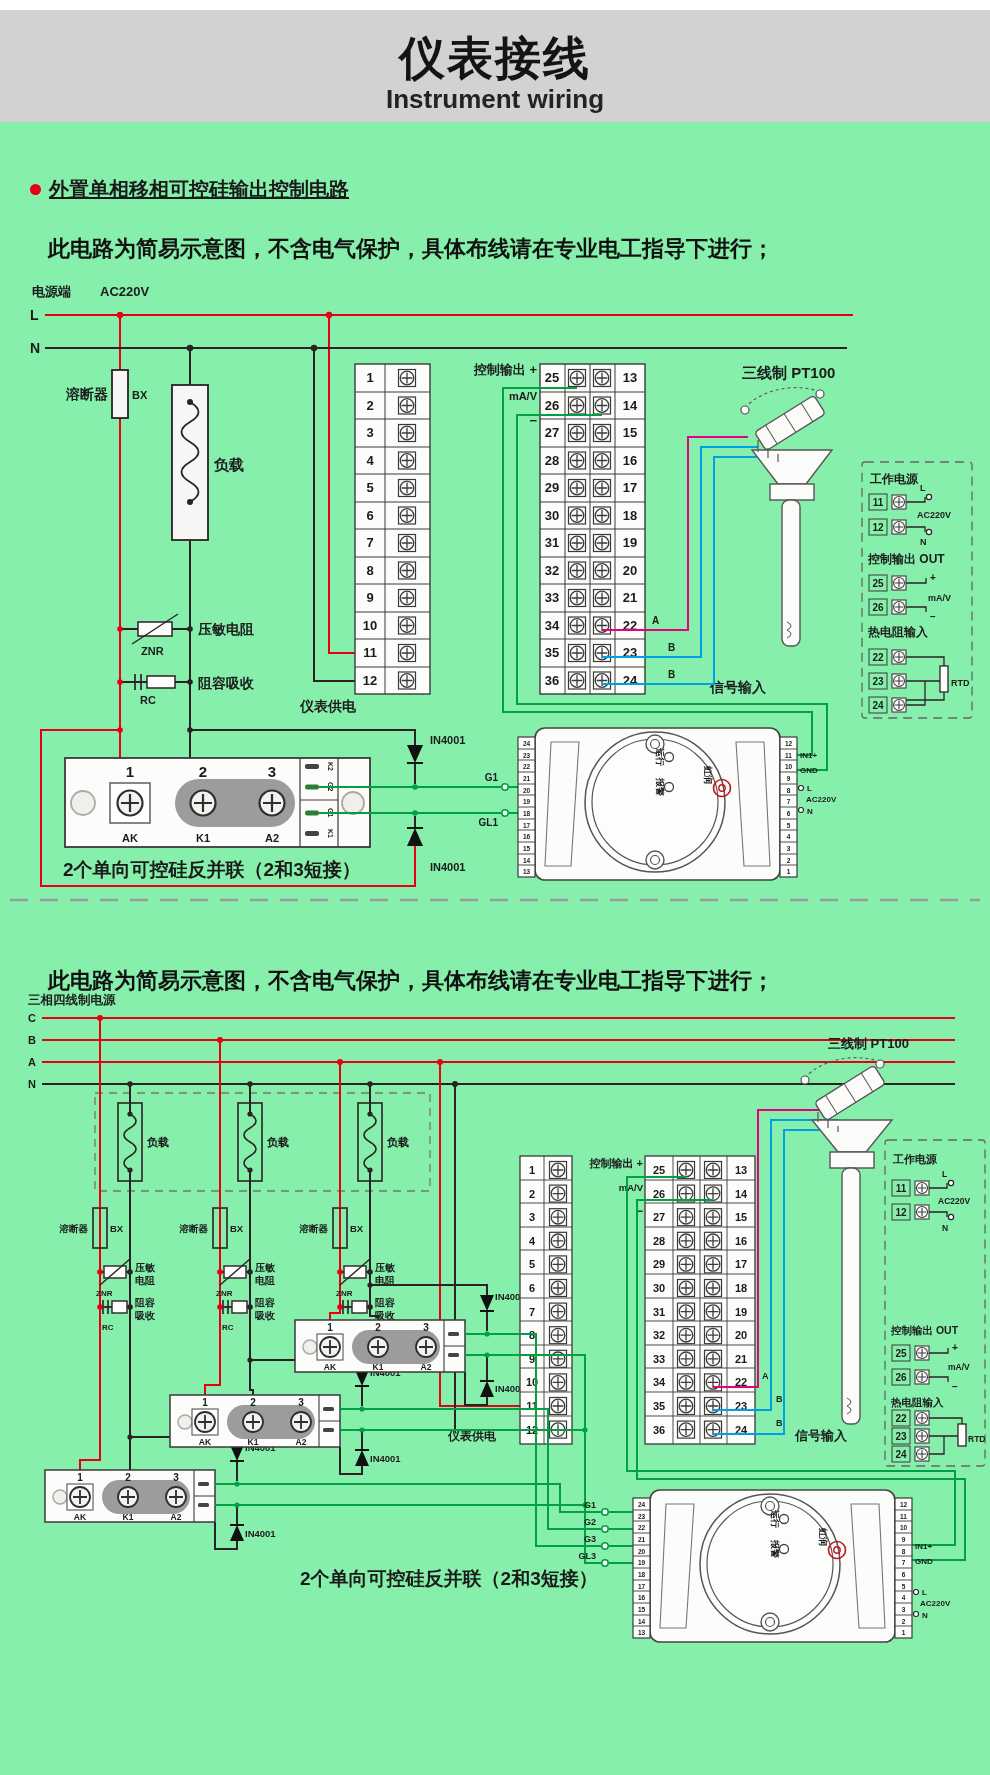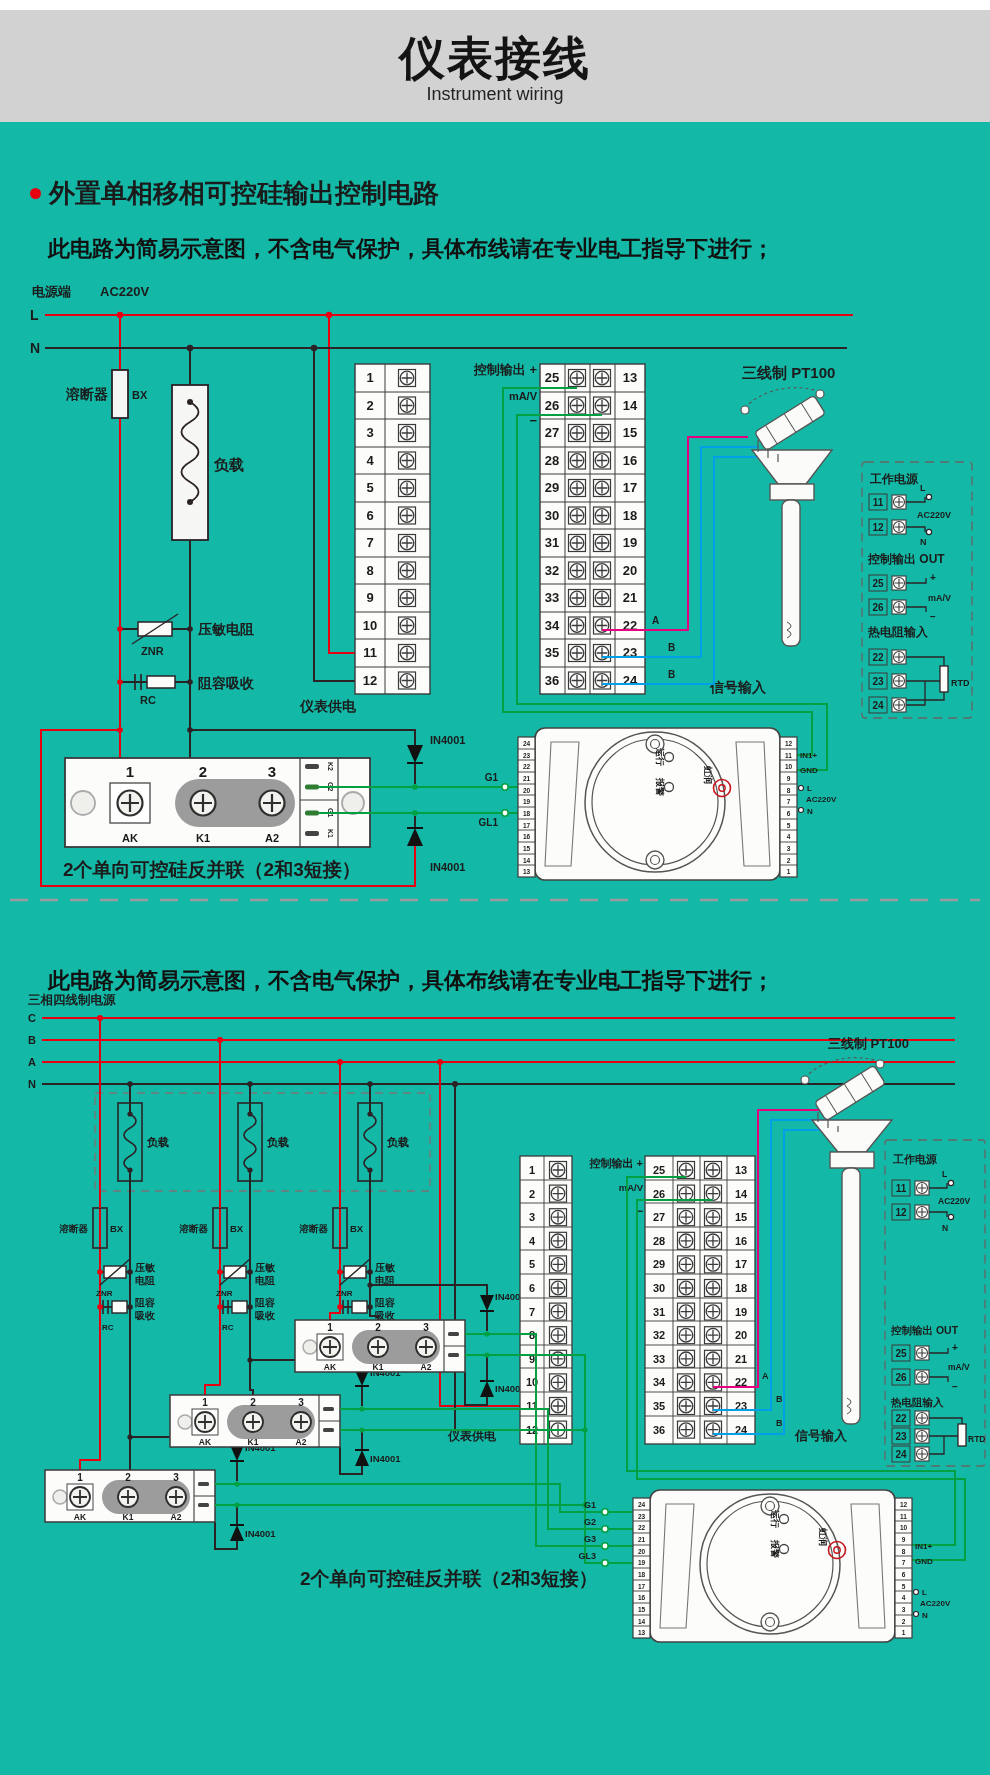--- a/index.html
+++ b/index.html
@@ -1,22 +1,22 @@
 <!DOCTYPE html>
 <html><head>
 <meta charset="utf-8">
 <style>
   html,body{margin:0;padding:0;background:#e9e9e9;}
-  .page{position:relative;width:990px;height:1775px;background:#14b8a6;overflow:hidden;
+  .page{position:relative;width:990px;height:1775px;background:#86efac;overflow:hidden;
         font-family:"Liberation Sans","DejaVu Sans",sans-serif;}
   .topstrip{position:absolute;left:0;top:0;width:990px;height:10px;background:#ffffff;}
   .banner{position:absolute;left:0;top:10px;width:990px;height:112px;background:#d2d2d2;text-align:center;}
   .h-title{margin-top:18px;font-size:46px;font-weight:700;color:#141414;letter-spacing:2px;}
-  .h-sub{margin-top:-6px;font-size:18px;color:#232323;}
-  .sec-head{position:absolute;left:30px;display:flex;align-items:center;font-size:26px;font-weight:700;color:#1a1a1a;}
+  .h-sub{margin-top:-6px;font-size:26px;color:#232323;font-weight:bold;}
+  .sec-head{position:absolute;left:30px;display:flex;align-items:center;font-size:20px;font-weight:700;color:#1a1a1a;text-decoration:underline;}
   .sec-head .dot{width:11px;height:11px;border-radius:50%;background:#e60012;margin-right:8px;}
   .note{position:absolute;left:48px;font-size:22px;font-weight:700;color:#111;}
   svg.art{position:absolute;left:0;top:0;}
   svg text{font-family:"Liberation Sans","DejaVu Sans",sans-serif;font-weight:700;fill:#1b1b1b;}
   svg text.lt{font-weight:600;}
 </style>
 </head>
 <body>
 
 <div class="page">

